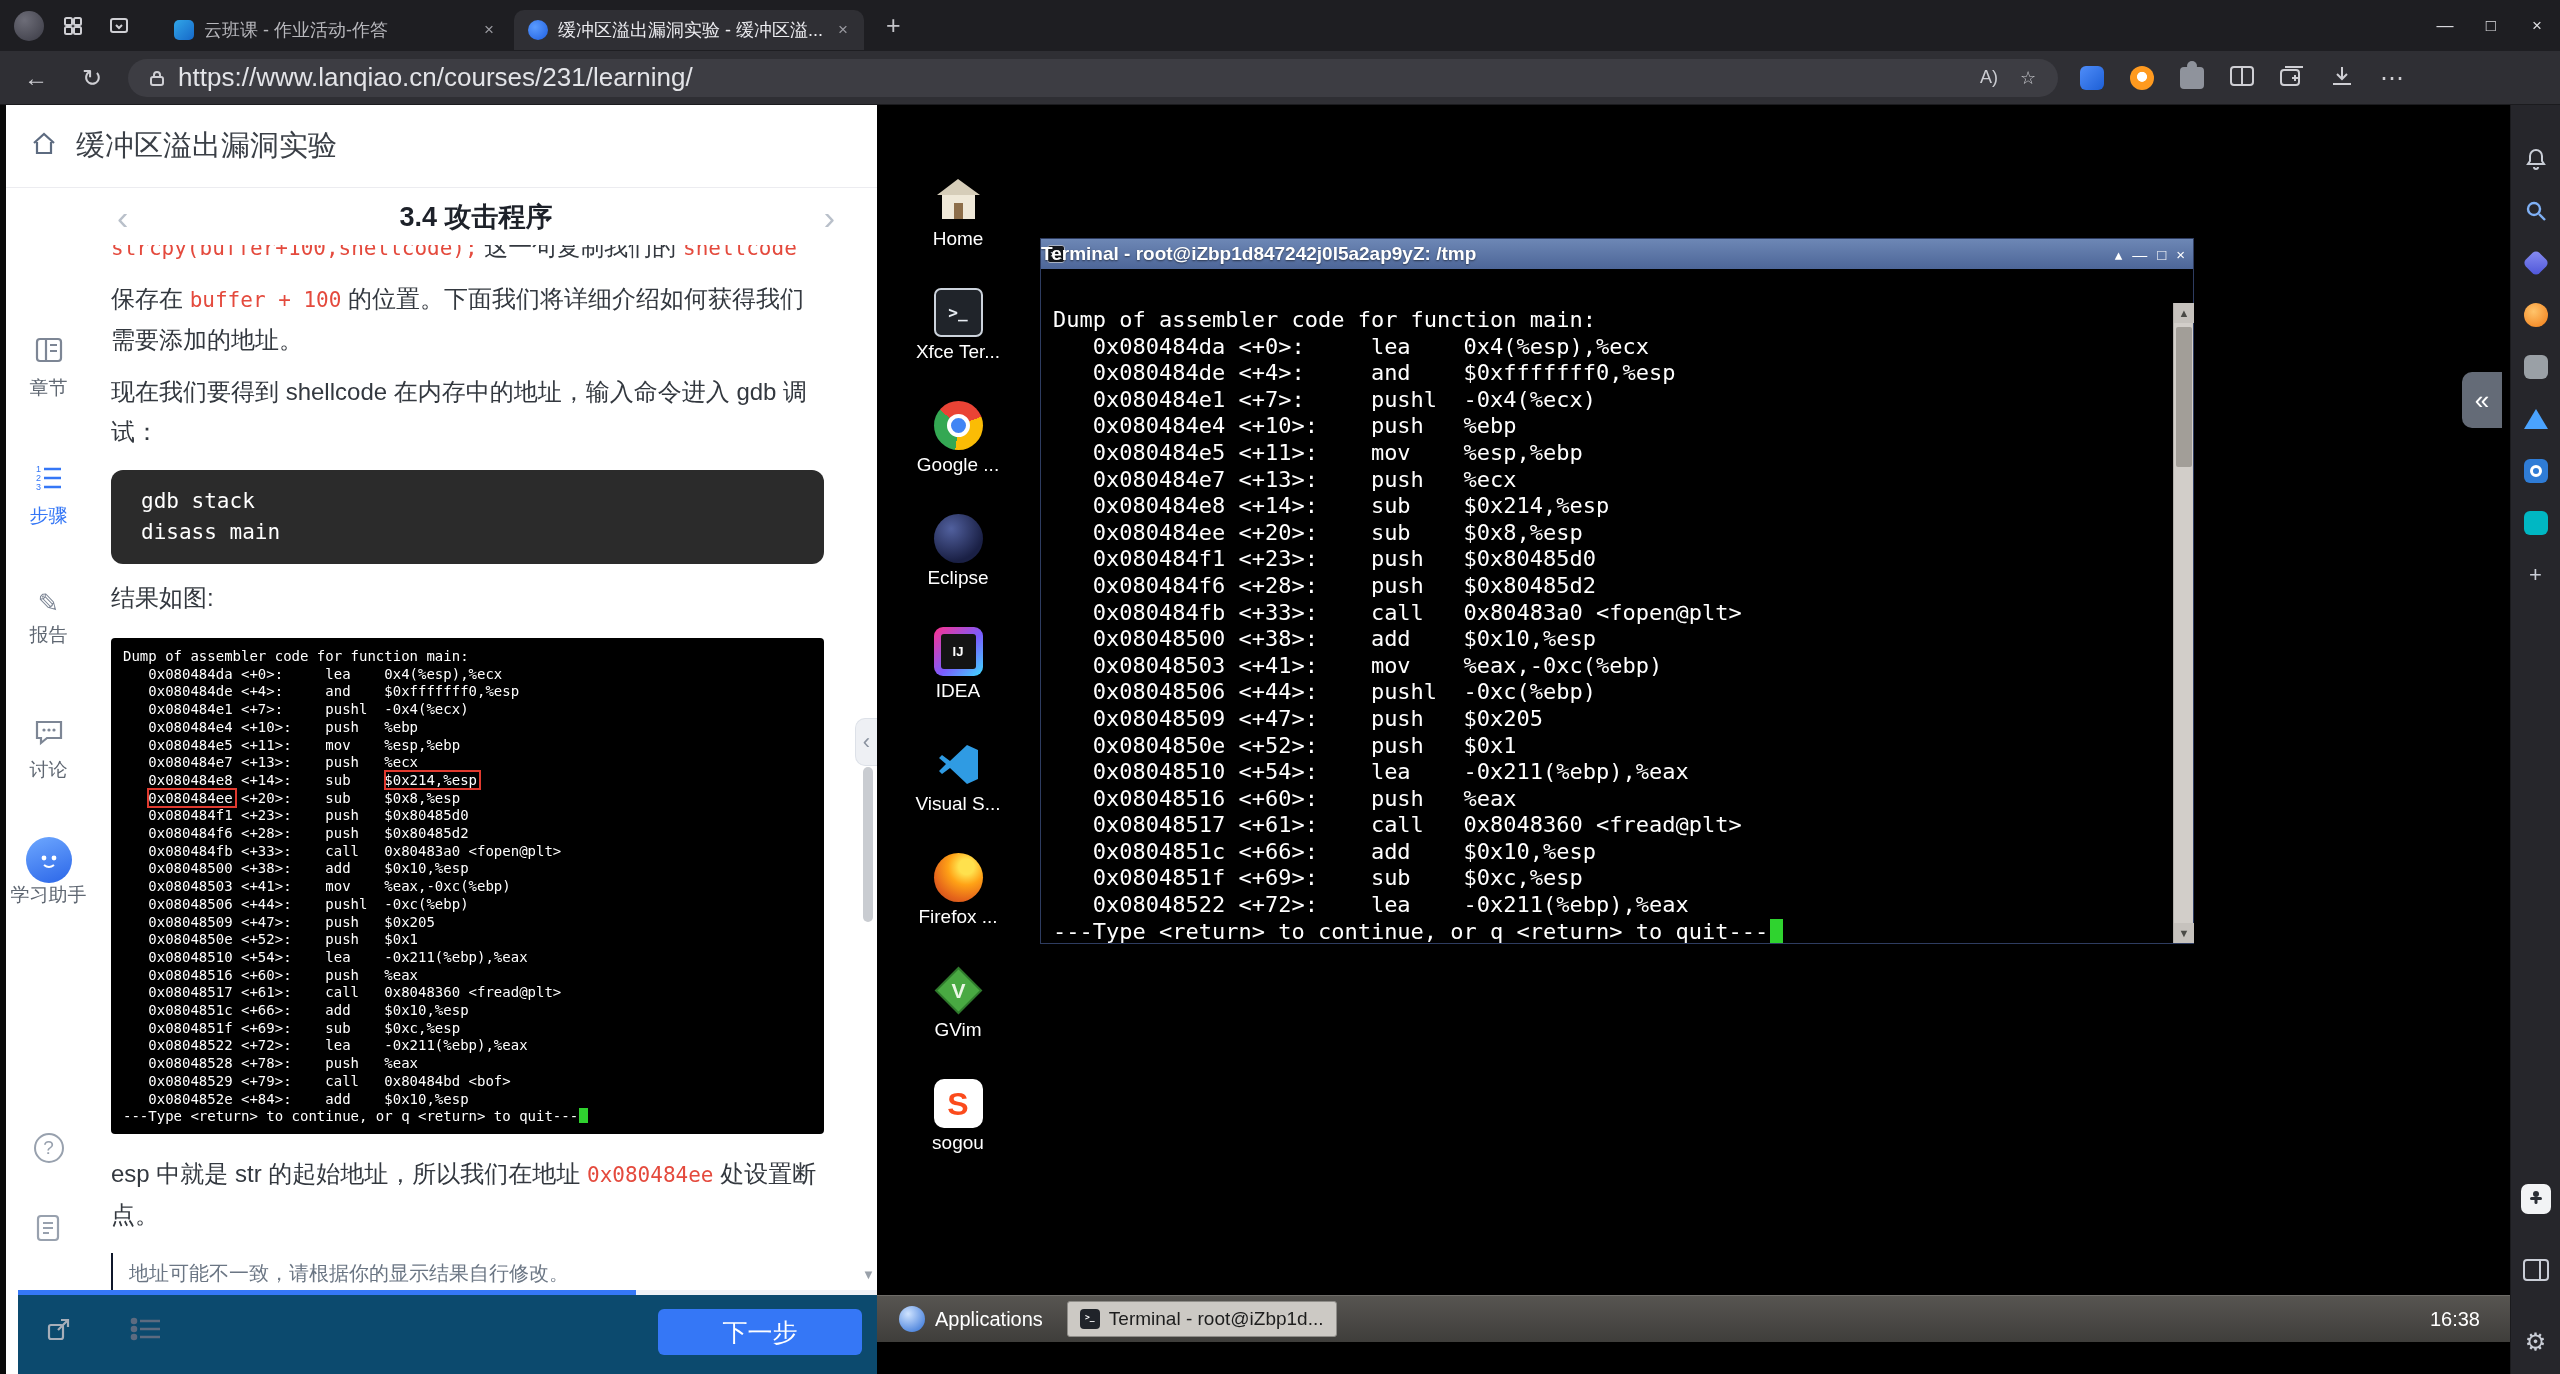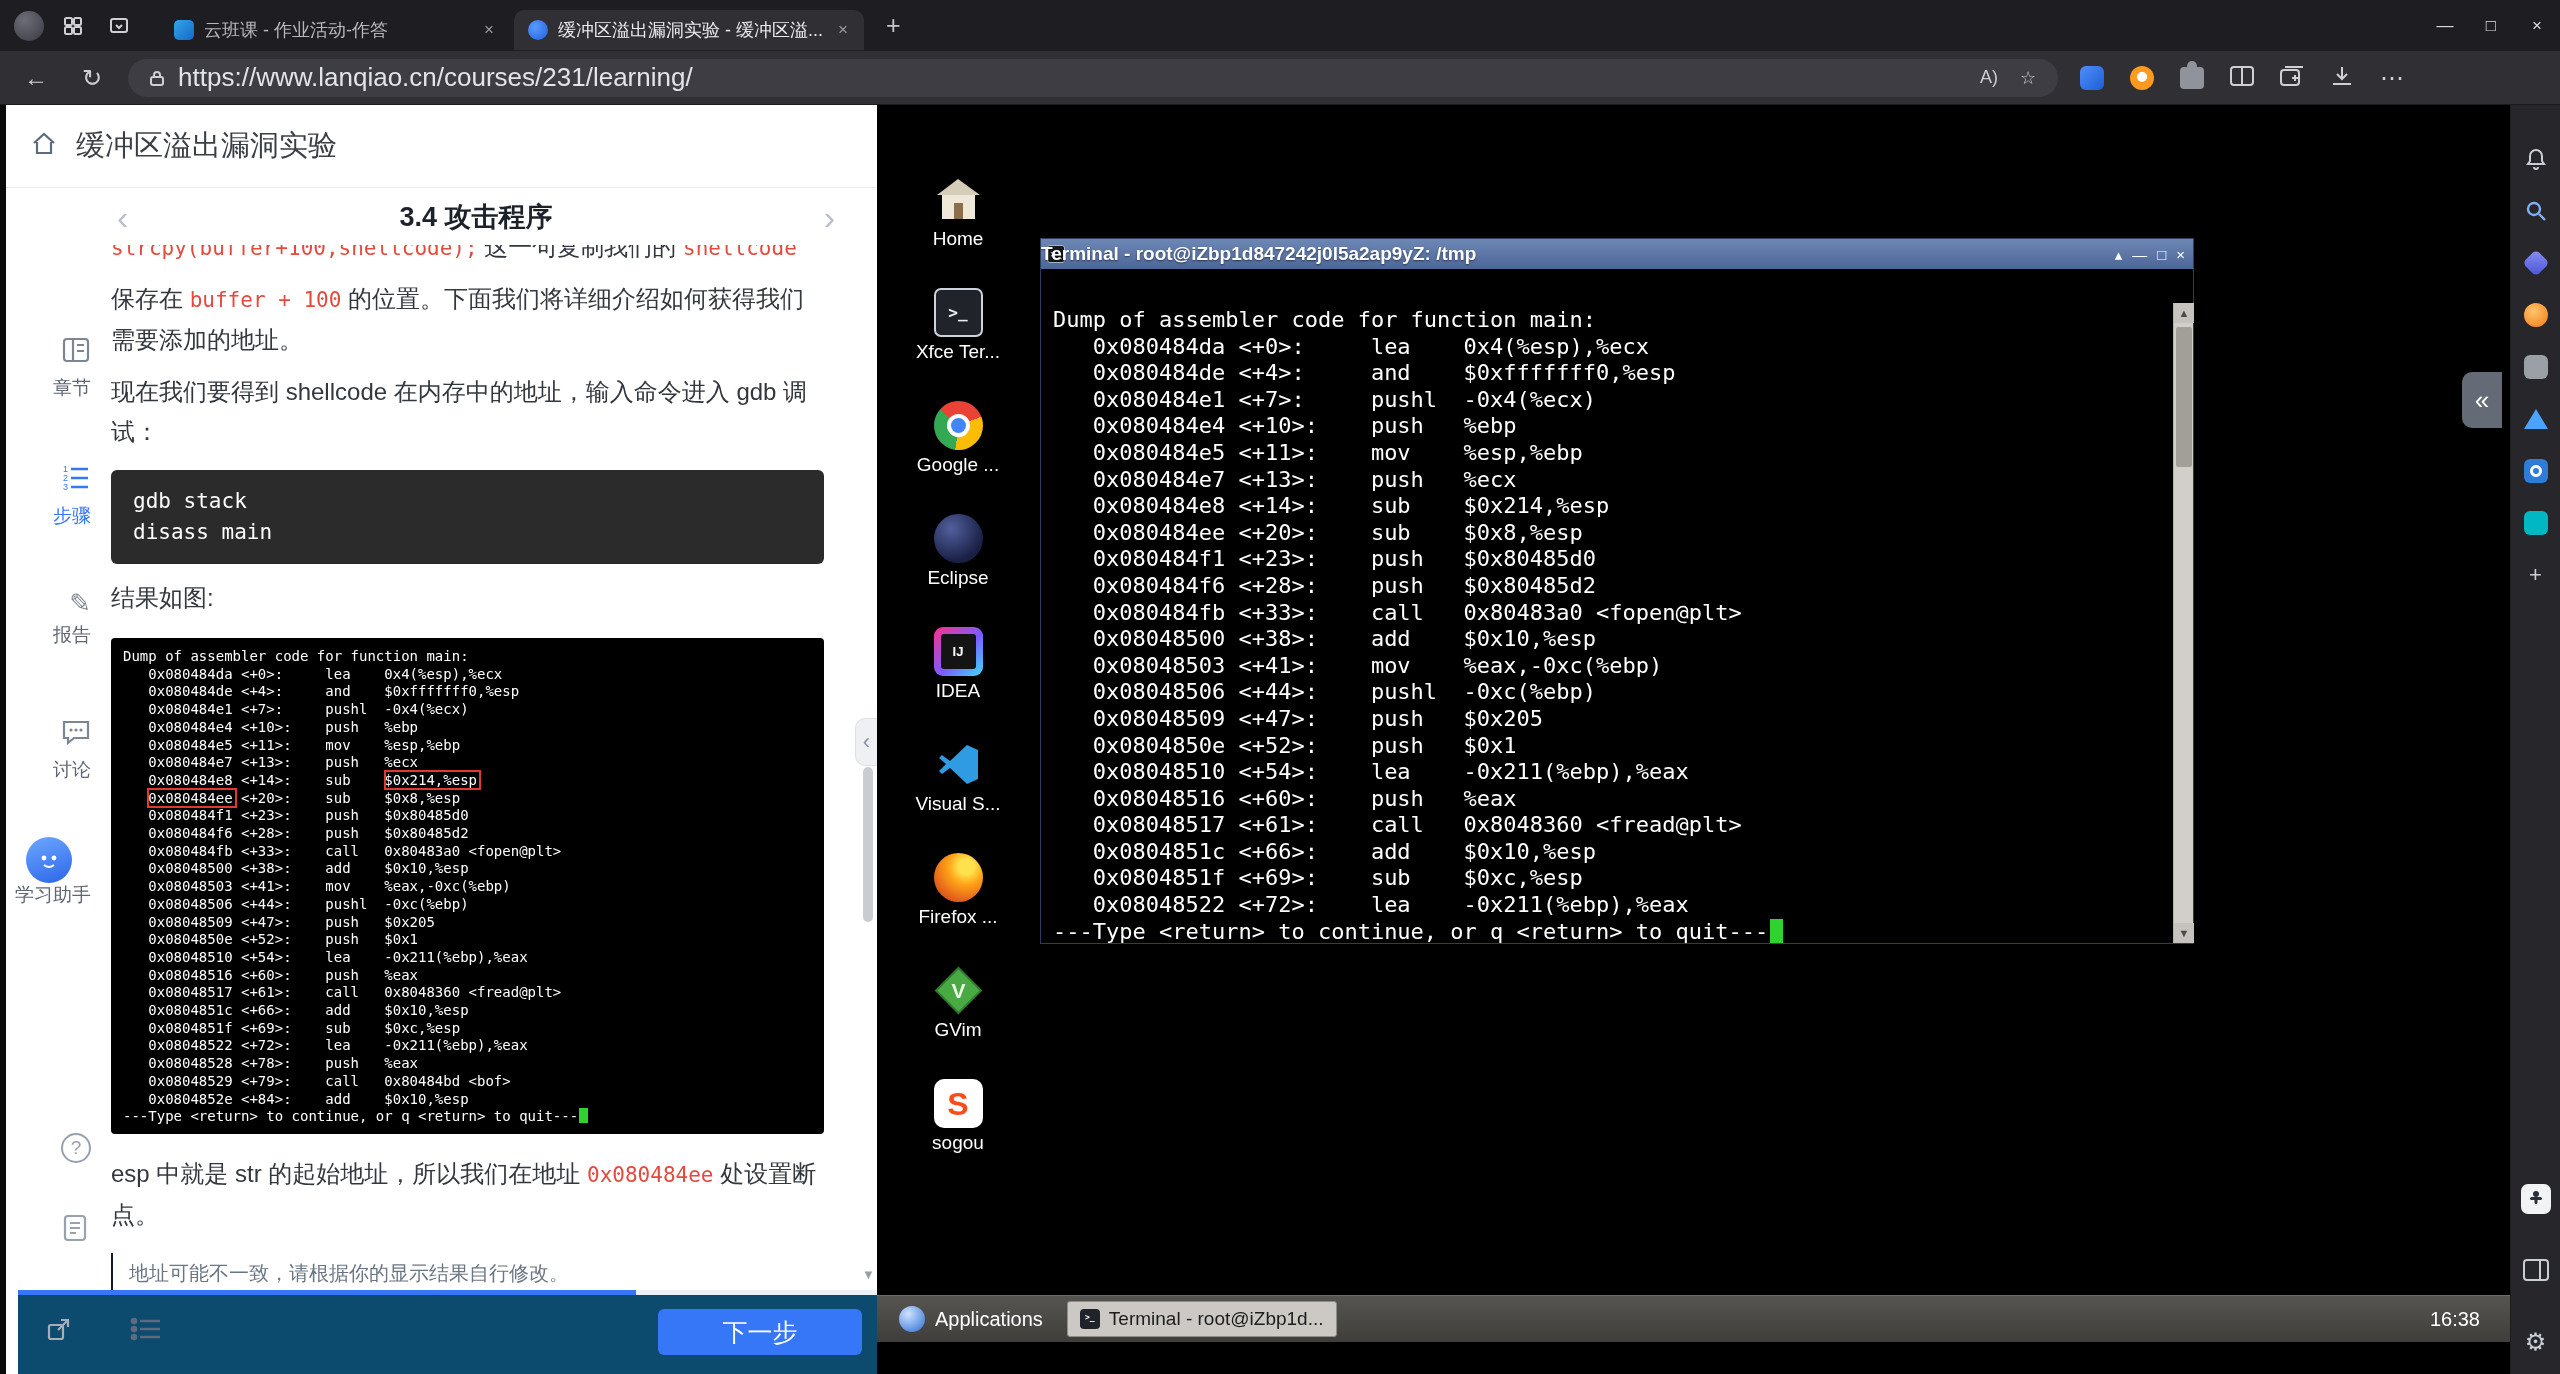--- a/index.html
+++ b/index.html
@@ -61,36 +61,36 @@
   .acc-box{width:30px;height:30px;border-radius:7px;background:#f2f3f5;display:flex;align-items:center;justify-content:center}
 
   
   .course-panel{position:absolute;left:6px;top:0;width:871px;bottom:0;background:#fff;color:#30343b}
   .cp-header{height:83px;border-bottom:1px solid #ececf0;display:flex;align-items:center;gap:18px;padding-left:24px}
   .cp-header h1{font-size:29px;font-weight:500;color:#3a3f46}
   .cp-nav{position:absolute;top:83px;left:85px;right:16px;height:57px;display:flex;align-items:center;justify-content:space-between;padding:0 26px}
   .cp-nav h2{font-size:27px;font-weight:700;color:#1d2129}
   .chev{font-size:34px;color:#b9c0ca;line-height:1}
   .cp-rail{position:absolute;left:0;top:140px;width:85px;bottom:84px}
-  .rail-item{position:absolute;width:85px;text-align:right;color:#7d8695}
+  .rail-item{position:absolute;width:85px;text-align:center;color:#7d8695}
   .rail-item .lbl{display:block;font-size:19px;margin-top:6px;color:#5f6772}
   .rail-item.active .lbl{color:var(--accent,#3577f6)}
   .rail-glyph{font-size:26px;color:#7d8695;line-height:1}
   .help-circle{display:inline-flex;width:30px;height:30px;border:2px solid #98a1ae;border-radius:50%;
     align-items:center;justify-content:center;font-size:19px;color:#98a1ae}
   .asst{width:46px;height:46px;border-radius:50%;margin:0 auto;background:linear-gradient(160deg,#6ea8ff,#2b66e8);
     display:flex;align-items:center;justify-content:center}
   .asst-lbl{width:48px;margin:6px auto 0;font-size:19px;color:#5f6772;line-height:1.25}
 
   .cp-content{position:absolute;left:105px;top:140px;width:713px;font-size:24px;line-height:40px;color:#33383f}
   .clipline{height:20px;overflow:hidden}
   .clipline p{margin-top:-18px}
   code.inl{font-family:"DejaVu Sans Mono","Liberation Mono",monospace;font-size:21px;color:var(--inline-code,#e44a3d)}
   .p1{margin-top:14px}.p2{margin-top:12px}
-  .codeblock{margin-top:18px;background:#2b2b2b;color:#fff;border-radius:6px;padding:16px 22px;
+  .codeblock{margin-top:18px;background:#2b2b2b;color:#fff;border-radius:12px;padding:16px 30px;
     font:21px/31px "DejaVu Sans Mono","Liberation Mono",monospace;white-space:pre}
   .p3{margin-top:14px}
   .gdb-image{margin-top:20px;background:#000;border-radius:4px;position:relative;padding:10px 12px 8px;width:713px}
   .img-pre{font:14px/17.7px "DejaVu Sans Mono","Liberation Mono",monospace;color:#fff;white-space:pre}
   .img-prompt{font:14px/17.7px "DejaVu Sans Mono","Liberation Mono",monospace;color:#fff;white-space:pre}
   .img-cursor{display:inline-block;width:9px;height:15px;background:var(--cursor-green,#2fd32f);vertical-align:-2px;margin-left:1px}
   .redbox{position:absolute;border:2px solid #e03a2f}
   .rb1{left:273px;top:132px;width:97px;height:20px}
   .rb2{left:36px;top:150px;width:90px;height:20px}
   .p4{margin-top:20px}

